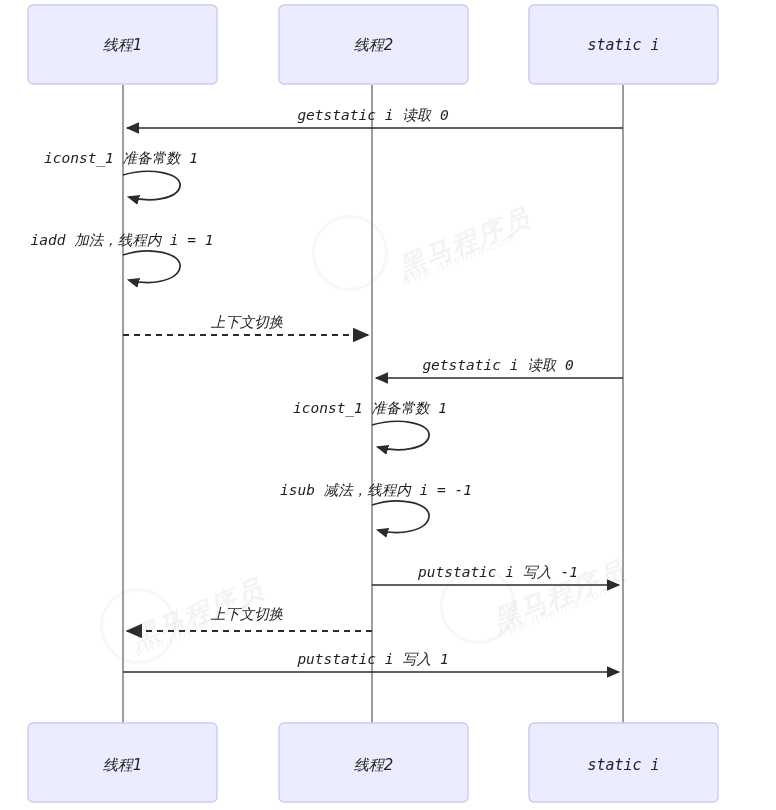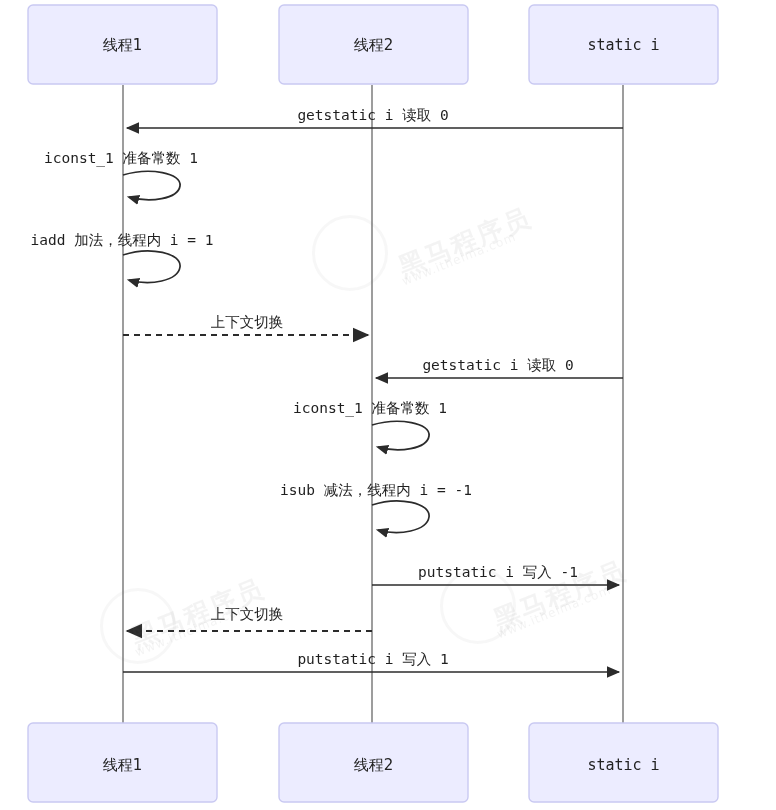--- a/index.html
+++ b/index.html
@@ -12,20 +12,21 @@
     height: 810px;
     overflow: hidden;
     font-family: "DejaVu Sans", "Liberation Sans", sans-serif;
     position: relative;
   }
   #diagram-root {
     position: absolute;
     inset: 0;
     width: 776px;
     height: 810px;
+    font-style: italic;
   }
   svg.seq {
     position: absolute;
     top: 0;
     left: 0;
     width: 776px;
     height: 810px;
     display: block;
   }
   .actor-box {

